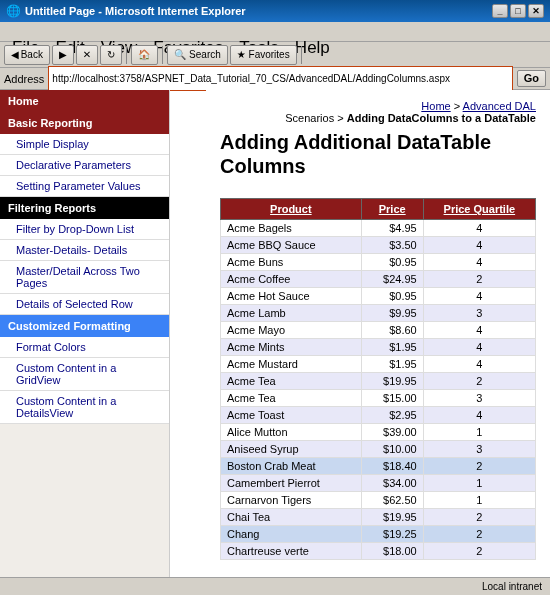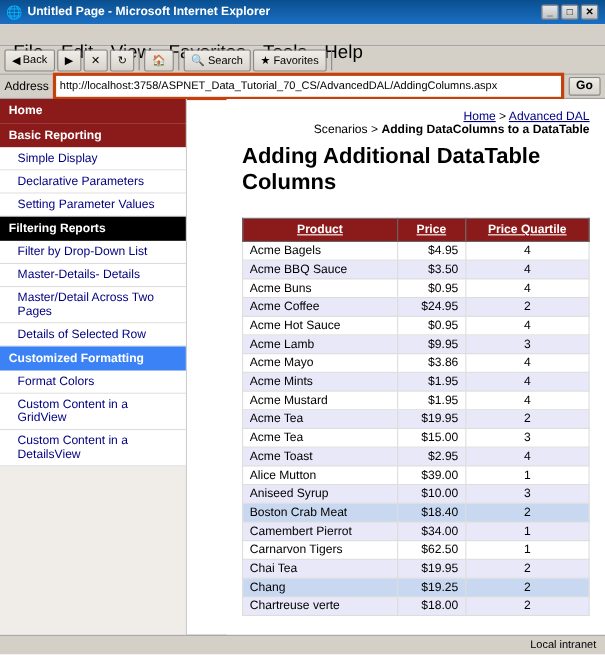--- a/index.html
+++ b/index.html
@@ -78,21 +78,21 @@
       display: flex;
       align-items: center;
       padding: 2px 4px;
       gap: 4px;
       border-bottom: 1px solid #a0a0a0;
     }
     .address-label { font-size: 11px; color: #000; }
     .address-input {
       flex: 1;
       height: 25px;
-      border: 3px solid #c2410c;
+      border: 1px solid #c2410c;
       font-size: 10px;
       padding: 1px 3px;
       background: white;
     }
     .go-btn {
       background: linear-gradient(to bottom, #f0ede8, #d8d4cc);
       border: 1px solid #888;
       border-radius: 2px;
       padding: 1px 6px;
       font-size: 11px;
@@ -328,21 +328,21 @@
             <td class="price-col">$0.95</td>
             <td class="quartile-col">4</td>
           </tr>
           <tr>
             <td>Acme Lamb</td>
             <td class="price-col">$9.95</td>
             <td class="quartile-col">3</td>
           </tr>
           <tr>
             <td>Acme Mayo</td>
-            <td class="price-col">$3.86</td>
+            <td class="price-col">$8.60</td>
             <td class="quartile-col">4</td>
           </tr>
           <tr>
             <td>Acme Mints</td>
             <td class="price-col">$1.95</td>
             <td class="quartile-col">4</td>
           </tr>
           <tr>
             <td>Acme Mustard</td>
             <td class="price-col">$1.95</td>

